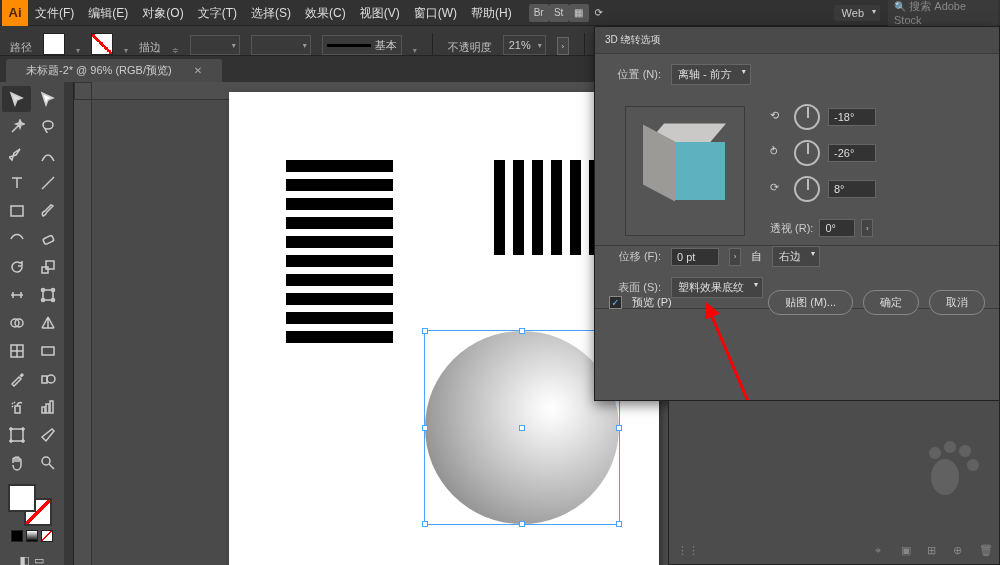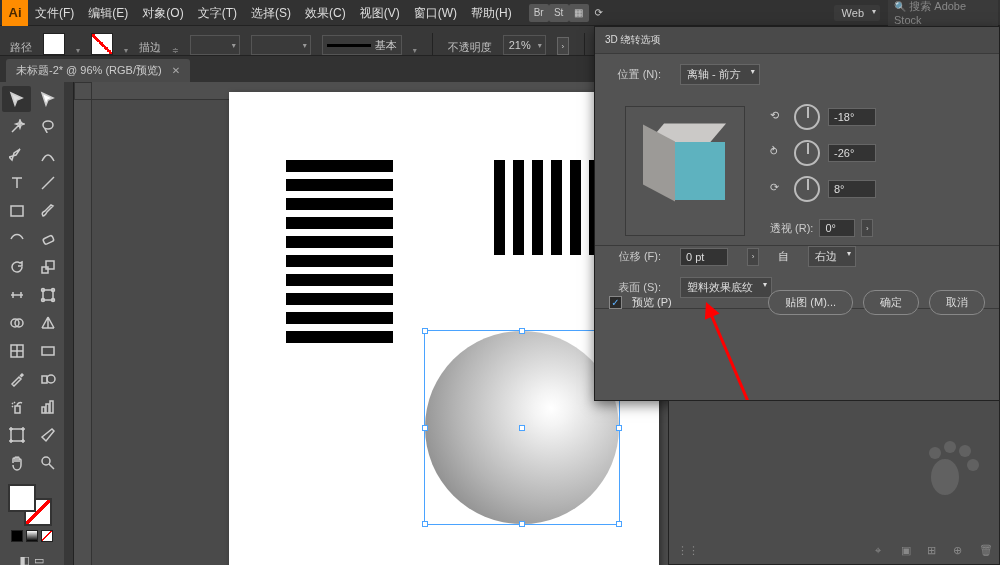--- a/index.html
+++ b/index.html
@@ -23,21 +23,21 @@
 .swatch-white{background:#fff;}
 .swatch-diag{background:linear-gradient(45deg,#fff 45%, red 45%, red 55%, #fff 55%);}
 .ctrl-dd { background:#3a3a3a; border:1px solid #555; height:20px; padding:0 14px 0 5px; position:relative; color:#ccc; display:inline-flex; align-items:center;}
 .ctrl-dd:after{content:"▾"; position:absolute; right:3px; font-size:8px; color:#999;}
 .stroke-preview{ width:80px; height:20px; border:1px solid #555; display:flex; align-items:center; padding:0 4px; background:#3a3a3a;}
 .stroke-line{ height:3px; background:#000; flex:1;}
 .sep { width:1px; height:22px; background:#222; margin:0 4px;}
 
 
 .tabbar { height: 26px; background: #323232; display:flex; align-items:flex-end;}
-.doc-tab { padding: 4px 10px; background:#4a4a4a; color:#ccc; display:flex; align-items:center; gap:10px; border-radius:3px 3px 0 0; margin-left:6px;}
+.doc-tab { padding: 4px 20px; background:#4a4a4a; color:#ccc; display:flex; align-items:center; gap:22px; border-radius:3px 3px 0 0; margin-left:6px;}
 .doc-tab .close{color:#aaa; cursor:pointer; font-size:10px;}
 
 
 .main { display:flex; height: calc(565px - 26px - 30px - 26px); }
 .toolpanel { width: 64px; background:#4a4a4a; padding:4px 2px; display:grid; grid-template-columns:1fr 1fr; gap:2px; align-content:start;}
 .toolbtn{ height:26px; display:flex; align-items:center; justify-content:center; color:#ccc; cursor:pointer; border-radius:2px; position:relative;}
 .toolbtn.sel{ background:#333;}
 .toolbtn svg{width:16px; height:16px; stroke:#ccc; fill:none; stroke-width:1.5;}
 .toolbtn.fill svg{fill:#ccc; stroke:none;}
 .tool-swatches{grid-column:1/3; height:46px; position:relative; margin-top:4px;}
@@ -65,21 +65,21 @@
 .sel-handle{position:absolute; width:6px; height:6px; background:#fff; border:1px solid #4aa3ff;}
 .sh-tl{left:-3px; top:-3px;} .sh-tr{right:-3px; top:-3px;} .sh-bl{left:-3px; bottom:-3px;} .sh-br{right:-3px; bottom:-3px;}
 .sh-tm{left:calc(50% - 3px); top:-3px;} .sh-bm{left:calc(50% - 3px); bottom:-3px;} .sh-lm{left:-3px; top:calc(50% - 3px);} .sh-rm{right:-3px; top:calc(50% - 3px);}
 .sphere{ position:absolute; inset:0; border-radius:50%; background: radial-gradient(circle at 65% 40%, #fff 0%, #f4f4f4 10%, #d8d8d8 30%, #b5b5b5 55%, #8e8e8e 80%, #707070 100%);}
 .center-pt{position:absolute; left:calc(50% - 3px); top:calc(50% - 3px); width:6px; height:6px; border:1px solid #4aa3ff; background:#fff;}
 
 
 .dialog{ position:absolute; left:594px; top:26px; width:406px; height:375px; background:#535353; border:1px solid #1e1e1e; color:#ddd; box-shadow:0 4px 12px rgba(0,0,0,.5);}
 .dlg-title{ padding:6px 10px; border-bottom:1px solid #3a3a3a; background:#4a4a4a; font-size:10px;}
 .dlg-body{ padding:10px 14px; position:relative;}
-.dlg-row{display:flex; align-items:center; gap:19px; margin-bottom:10px;}
+.dlg-row{display:flex; align-items:center; gap:10px; margin-bottom:10px;}
 .dlg-label{ color:#ccc; min-width:52px; text-align:right;}
 .dlg-dd{ background:#444; border:1px solid #666; padding:2px 18px 2px 6px; position:relative; color:#ddd;}
 .dlg-dd:after{content:"▾"; position:absolute; right:4px; font-size:8px;}
 .dlg-input{ background:#333; border:1px solid #666; padding:2px 5px; color:#ddd; width:48px; text-align:left;}
 
 .cube-preview{ position:absolute; left:30px; top:52px; width:120px; height:130px; border:1px solid #3a3a3a; background:#555; display:flex; align-items:center; justify-content:center;}
 .cube{ position:relative; width:70px; height:70px;}
 .cube-top{position:absolute; left:6px; top:-15px; width:62px; height:24px; background:#cbc9c7; transform:skewX(-40deg) scaleY(.8); }
 .cube-front{position:absolute; left:25px; top:6px; width:50px; height:58px; background:#5eb2bf;}
 .cube-side{position:absolute; left:-7px; top:-3px; width:32px; height:60px; background:#9c9a97; transform:skewY(28deg);}

